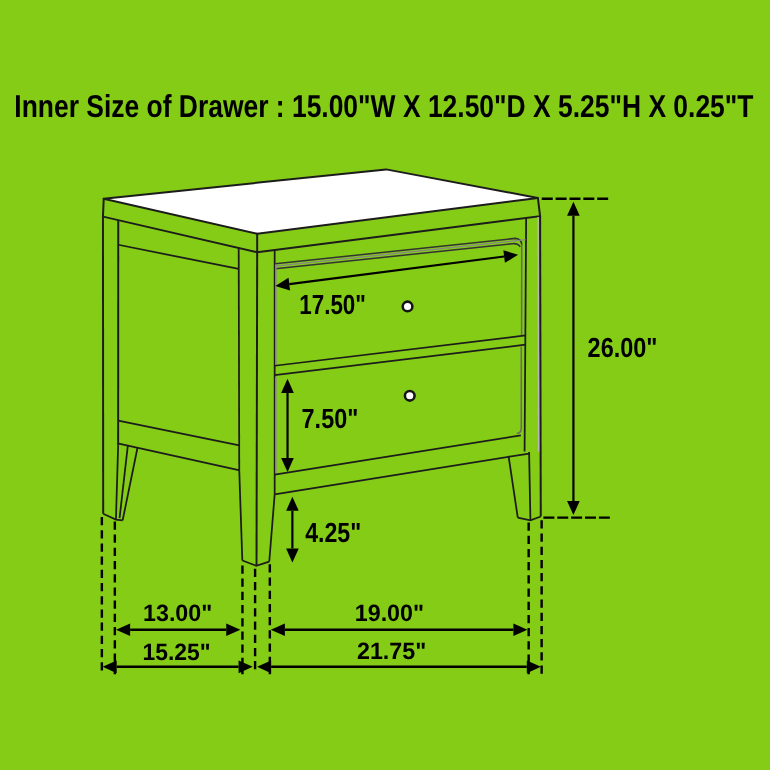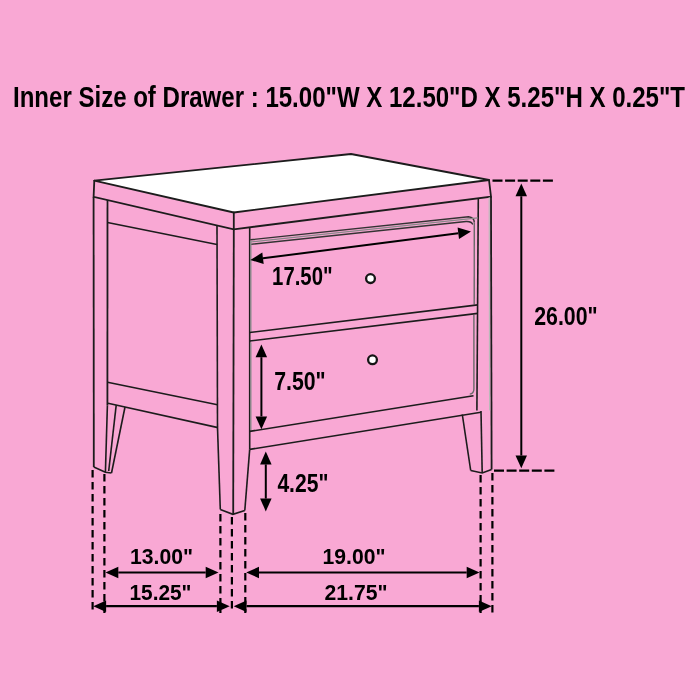--- a/index.html
+++ b/index.html
@@ -1,16 +1,16 @@
 <!DOCTYPE html>
 <html><head>
 <meta charset="utf-8">
 <style>
   html,body{margin:0;padding:0;background:#ffffff;}
-  #page{width:700px;height:700px;position:relative;background:#f9a8d4;overflow:hidden;}
+  #page{width:700px;height:700px;position:relative;background:#84cc16;overflow:hidden;}
   svg{display:block;}
   text{font-family:"Liberation Sans",sans-serif;font-weight:bold;fill:#000;}
 </style>
 </head>
 <body>
 <div id="page">
 <svg width="700" height="700" viewBox="0 0 700 700">
 
   <g>
     <text x="13" y="106.6" font-size="28.8" textLength="672" lengthAdjust="spacingAndGlyphs">Inner Size of Drawer : 15.00"W X 12.50"D X 5.25"H X 0.25"T</text>

